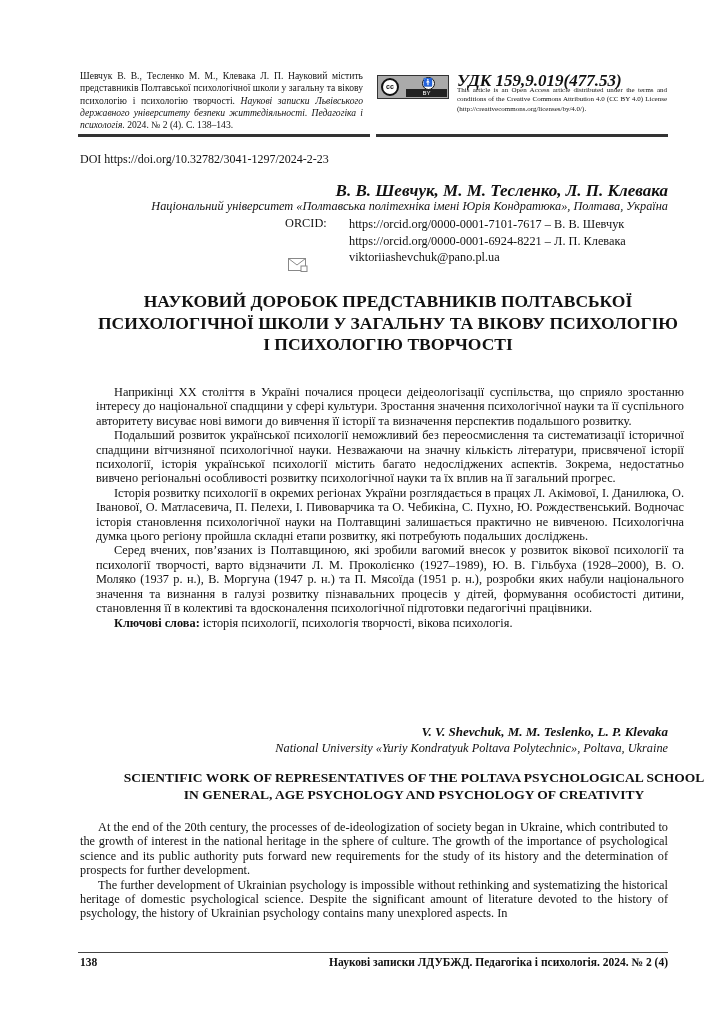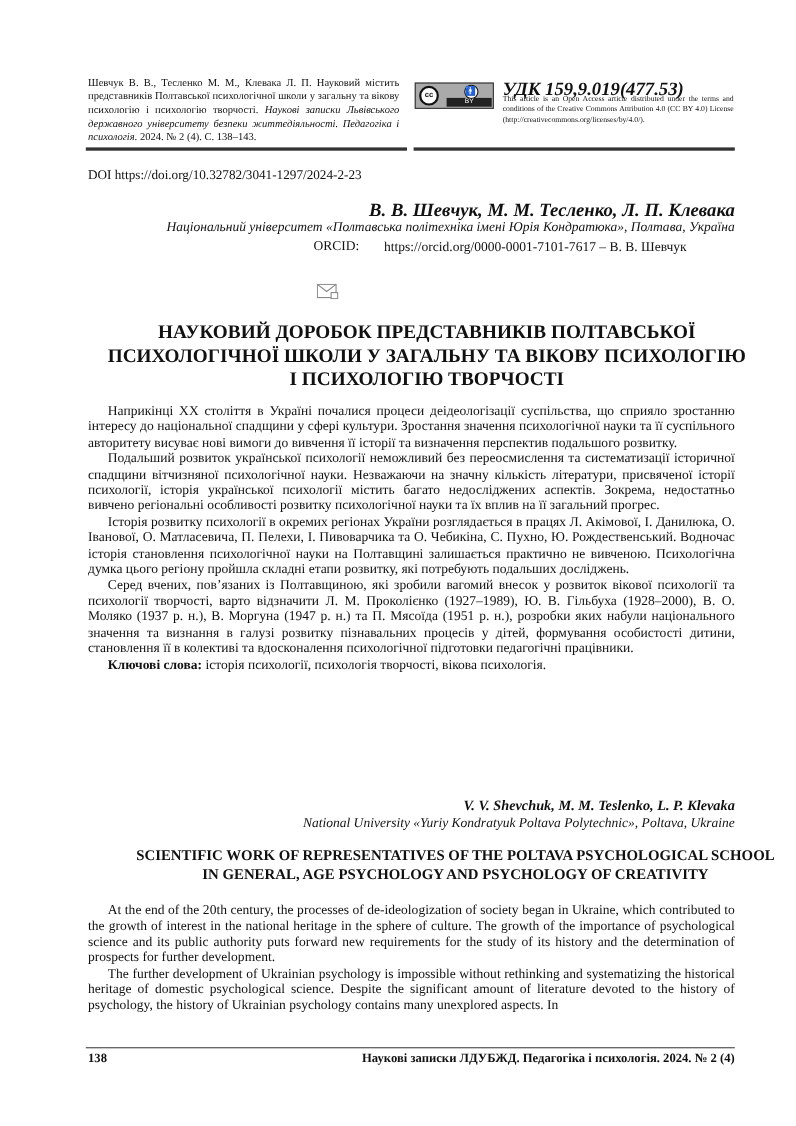--- a/index.html
+++ b/index.html
@@ -48,30 +48,32 @@
 <div class="abs udk">УДК 159,9.019(477.53)</div>
 <div class="abs license">This article is an Open Access article distributed under the terms and conditions of the Creative Commons Attribution 4.0 (CC BY 4.0) License (http://creativecommons.org/licenses/by/4.0/).</div>
 
 <div class="abs doi">DOI https://doi.org/10.32782/3041-1297/2024-2-23</div>
 
 <div class="abs authors-ua">В. В. Шевчук, М. М. Тесленко, Л. П. Клевака</div>
 <div class="abs affil-ua">Національний університет «Полтавська політехніка імені Юрія Кондратюка», Полтава, Україна</div>
 <div class="abs orcid-label">ORCID:</div>
 <div class="abs orcid-list">
   <div>https://orcid.org/0000-0001-7101-7617 –  В. В. Шевчук</div>
+  <div>https://orcid.org/0000-0001-6924-8221 – Л. П. Клевака</div>
+  <div>viktoriiashevchuk@pano.pl.ua</div>
 </div>
 <svg class="abs mail-icon" viewBox="0 0 20 14">
   <rect x="0.5" y="0.5" width="17" height="12" fill="none" stroke="#888" stroke-width="1"></rect>
   <polyline points="0.5,0.5 9,7 17.5,0.5" fill="none" stroke="#888" stroke-width="1"></polyline>
   <rect x="13" y="8" width="6" height="5.5" fill="#fff" stroke="#888" stroke-width="1"></rect>
 </svg>
 
 <div class="abs title-ua">НАУКОВИЙ ДОРОБОК ПРЕДСТАВНИКІВ ПОЛТАВСЬКОЇ ПСИХОЛОГІЧНОЇ ШКОЛИ У ЗАГАЛЬНУ ТА ВІКОВУ ПСИХОЛОГІЮ І ПСИХОЛОГІЮ ТВОРЧОСТІ</div>
 
-<div class="abs body-block" style="top:366px;">
+<div class="abs body-block" style="top:385px;margin-left:16px;">
   <p>Наприкінці XX століття в Україні почалися процеси деідеологізації суспільства, що сприяло зростанню інтересу до національної спадщини у сфері культури. Зростання значення психологічної науки та її суспільного авторитету висуває нові вимоги до вивчення її історії та визначення перспектив подальшого розвитку.</p>
   <p>Подальший розвиток української психології неможливий без переосмислення та систематизації історичної спадщини вітчизняної психологічної науки. Незважаючи на значну кількість літератури, присвяченої історії психології, історія української психології містить багато недосліджених аспектів. Зокрема, недостатньо вивчено регіональні особливості розвитку психологічної науки та їх вплив на її загальний прогрес.</p>
   <p>Історія розвитку психології в окремих регіонах України розглядається в працях Л. Акімової, І. Данилюка, О. Іванової, О. Матласевича, П. Пелехи, І. Пивоварчика та О. Чебикіна, С. Пухно, Ю. Рождественський. Водночас історія становлення психологічної науки на Полтавщині залишається практично не вивченою. Психологічна думка цього регіону пройшла складні етапи розвитку, які потребують подальших досліджень.</p>
   <p>Серед вчених, пов’язаних із Полтавщиною, які зробили вагомий внесок у розвиток вікової психології та психології творчості, варто відзначити Л. М. Проколієнко (1927–1989), Ю. В. Гільбуха (1928–2000), В. О. Моляко (1937 р. н.), В. Моргуна (1947 р. н.) та П. Мясоїда (1951 р. н.), розробки яких набули національного значення та визнання в галузі розвитку пізнавальних процесів у дітей, формування особистості дитини, становлення її в колективі та вдосконалення психологічної підготовки педагогічні працівники.</p>
   <p><b>Ключові слова:</b><span> історія психології, психологія творчості, вікова психологія.</span></p>
 </div>
 
 <div class="abs authors-en">V. V. Shevchuk, M. M. Teslenko, L. P. Klevaka</div>
 <div class="abs affil-en">National University «Yuriy Kondratyuk Poltava Polytechnic», Poltava, Ukraine</div>
 <div class="abs title-en">SCIENTIFIC WORK OF REPRESENTATIVES OF THE POLTAVA PSYCHOLOGICAL SCHOOL IN GENERAL, AGE PSYCHOLOGY AND PSYCHOLOGY OF CREATIVITY</div>

